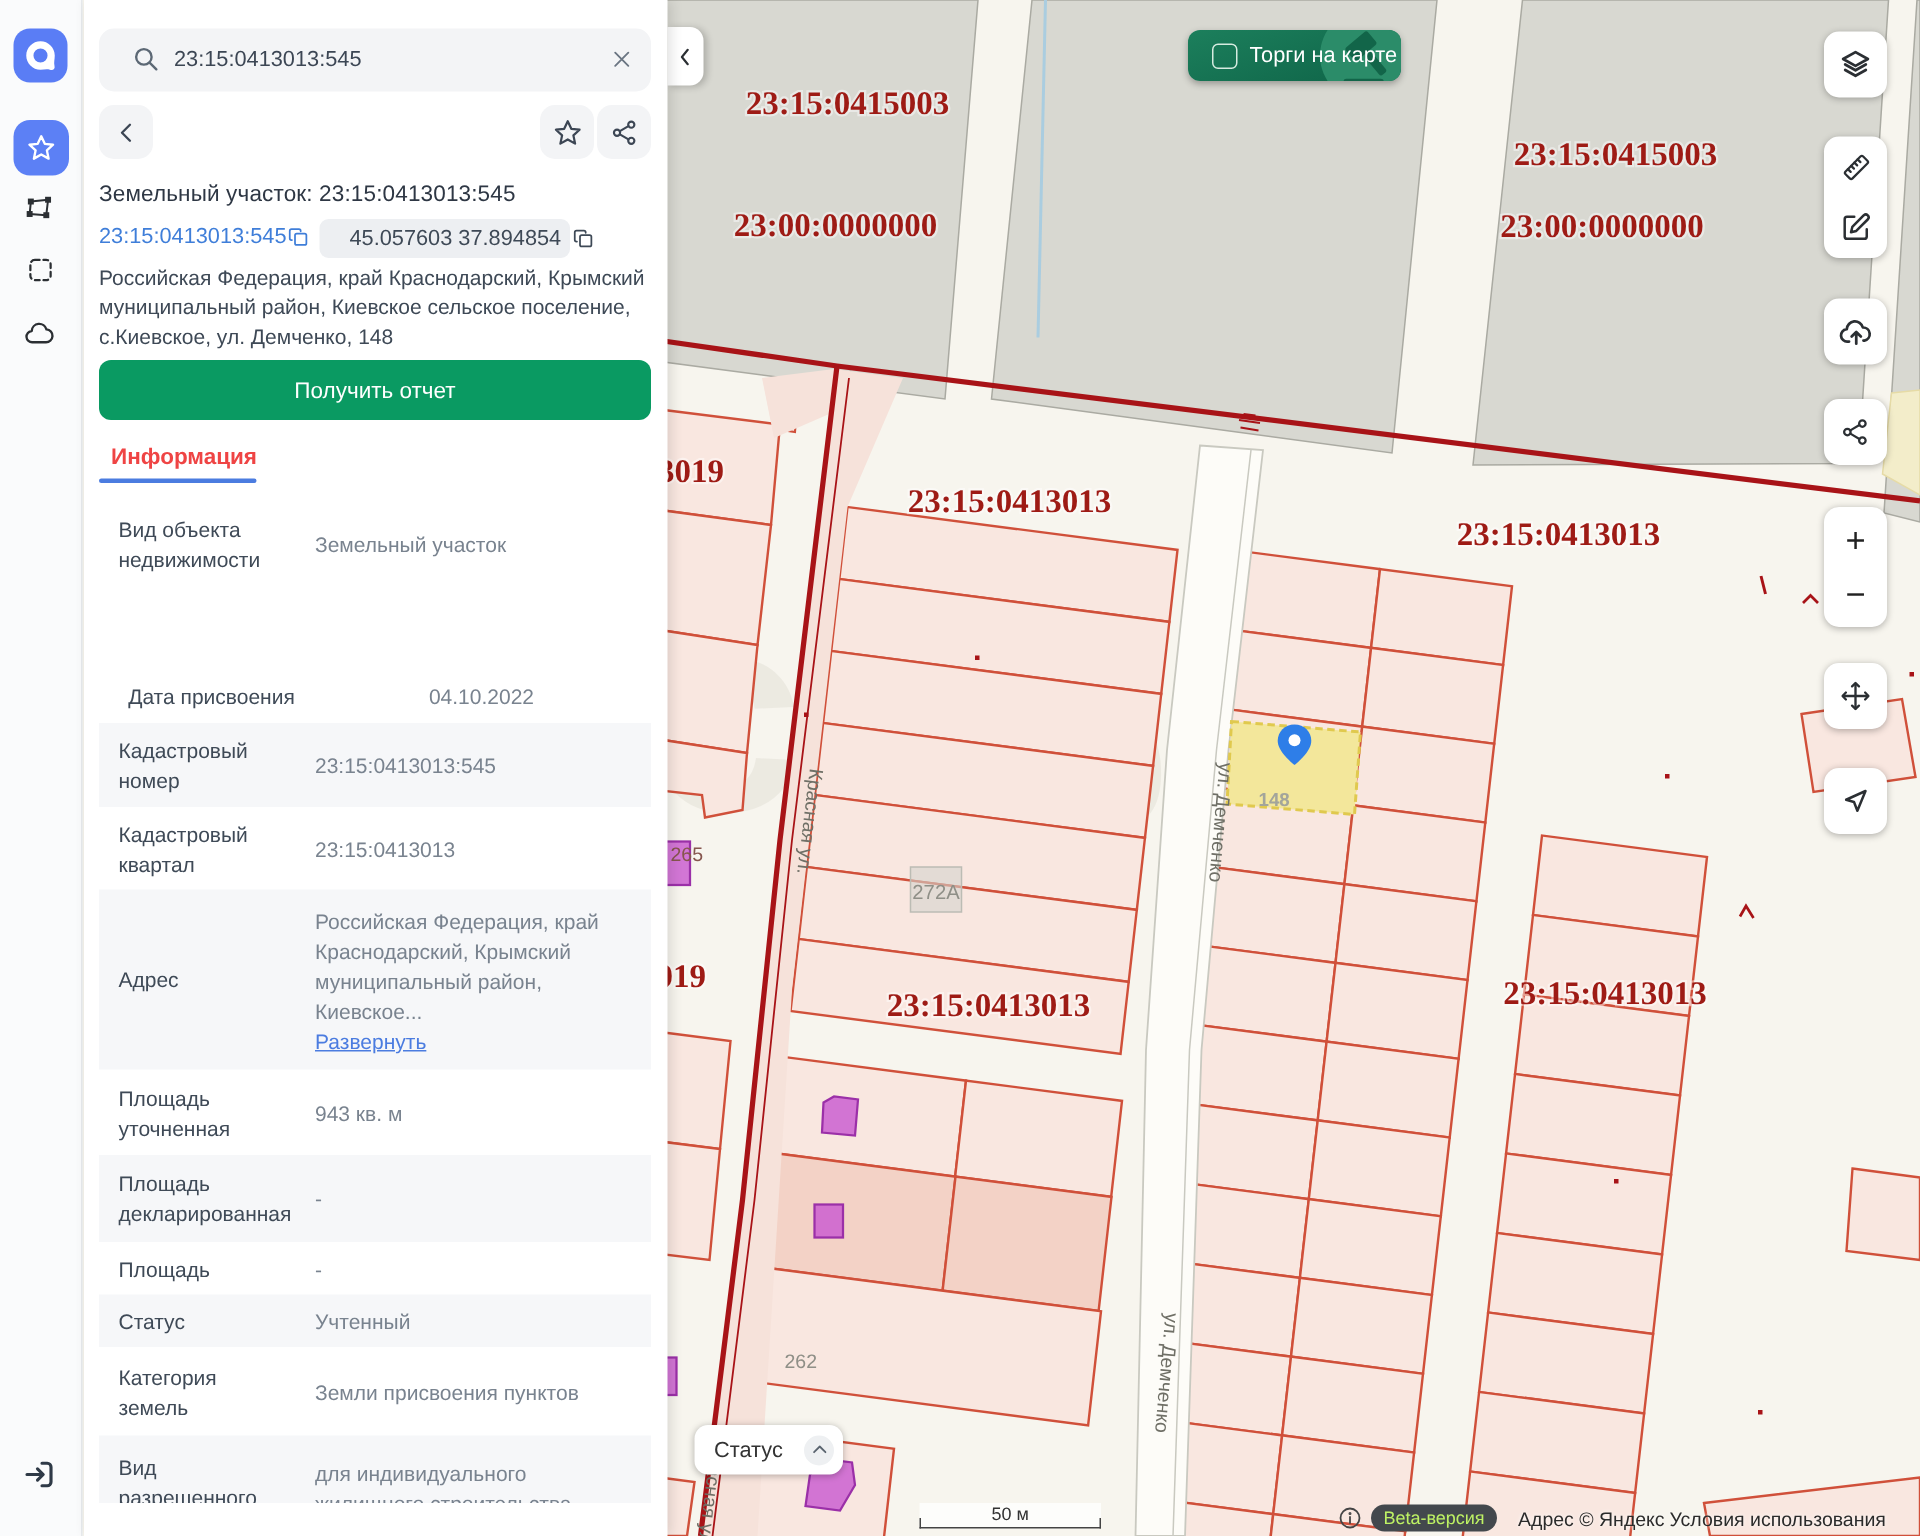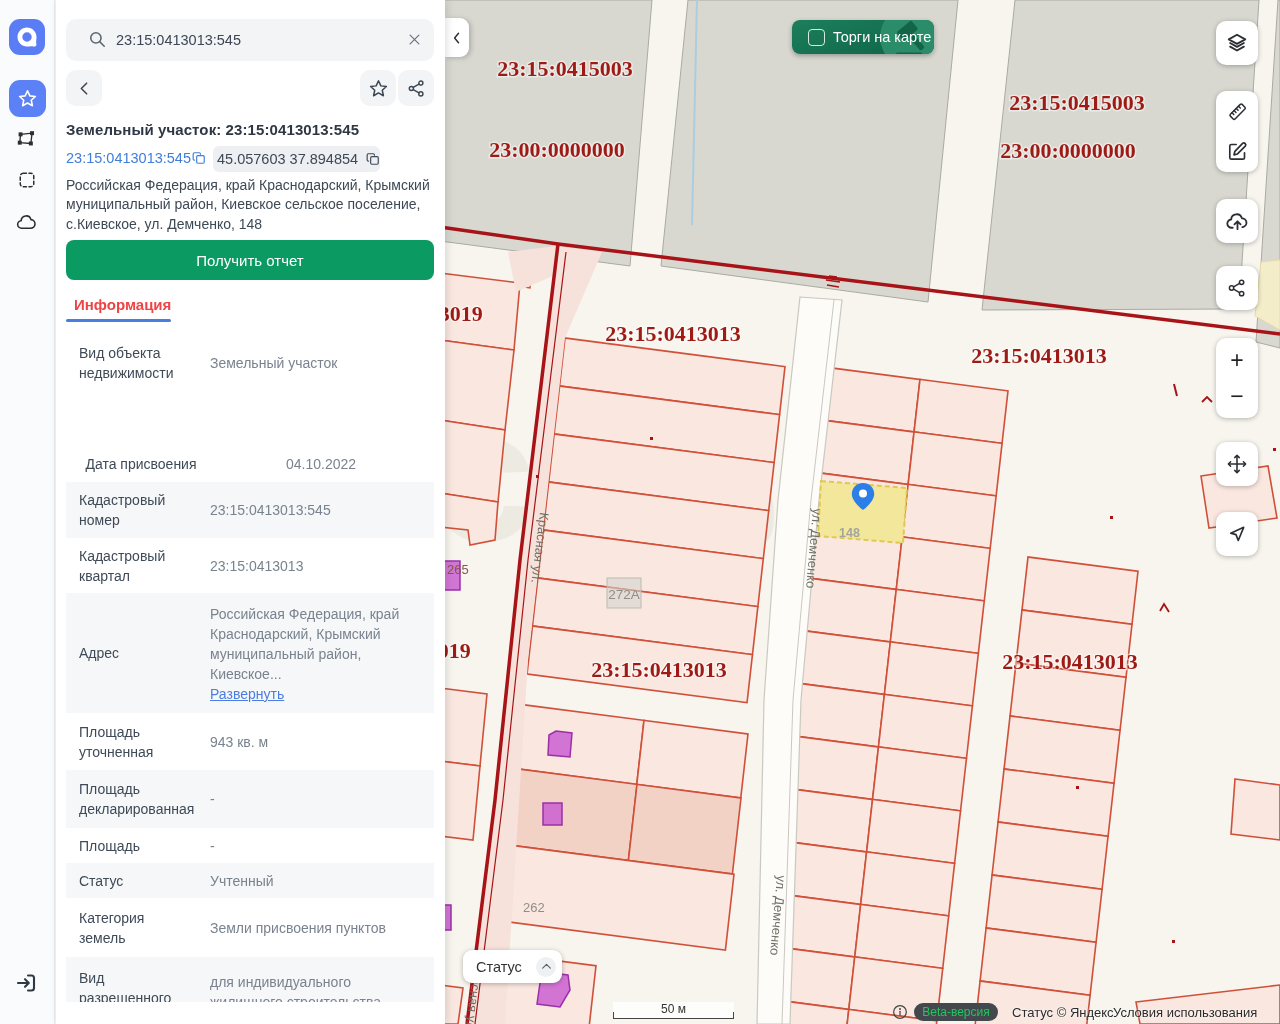--- a/index.html
+++ b/index.html
@@ -239,22 +239,22 @@
 </div>
 <div class="abs" style="left:613px;top:1002px;width:121px;height:17px;background:rgba(255,255,255,.75)">
  <div class="abs" style="left:0;bottom:0;width:121px;height:7px;border-left:1.5px solid #444;border-right:1.5px solid #444;border-bottom:1.5px solid #444"></div>
  <div class="abs" style="left:0;top:0;width:121px;text-align:center;font-size:12px;color:#333">50 м</div>
 </div>
 <div class="abs" style="left:892px;top:1004px"><svg width="16" height="16" viewBox="0 0 24 24" fill="none" stroke="#444" stroke-width="1.8" stroke-linecap="round" stroke-linejoin="round">
       <circle cx="12" cy="12" r="9.5"></circle>
       <path d="M12 11 V17"></path>
       <circle cx="12" cy="7.6" r="0.6" fill="#444"></circle>
     </svg></div>
-<div class="abs" style="left:914px;top:1003px;width:84px;height:18px;background:#43484d;border-radius:9px;color:#22c55e;font-size:12px;display:flex;align-items:center;justify-content:center">Beta-версия</div>
-<div class="abs" style="left:1012px;top:1005px;font-size:13px;color:#2b2b2b;text-shadow:0 0 3px #fff">Статус © Яндекс</div>
+<div class="abs" style="left:914px;top:1003px;width:84px;height:18px;background:#43484d;border-radius:9px;color:#bef264;font-size:12px;display:flex;align-items:center;justify-content:center">Beta-версия</div>
+<div class="abs" style="left:1012px;top:1005px;font-size:13px;color:#2b2b2b;text-shadow:0 0 3px #fff">Адрес © Яндекс</div>
 <div class="abs" style="left:1113px;top:1005px;font-size:13px;color:#2b2b2b;text-shadow:0 0 3px #fff">Условия использования</div>
 <div class="abs" style="left:0;top:0;width:55px;height:1024px;background:#fafbfc;border-right:1px solid #e8ebee">
 <div class="abs" style="left:9px;top:19px;width:36px;height:36px;background:#5a7df5;border-radius:11px;display:flex;align-items:center;justify-content:center">
       <svg width="24" height="24" viewBox="0 0 24 24">
         <path d="M12 2.5 C6.8 2.5 2.5 6.7 2.5 12 C2.5 17.3 6.8 21.5 12 21.5 C14.3 21.5 16.1 20.9 18.3 21.5 C20.5 22.1 21.9 20.9 21.3 18.6 C20.8 16.7 21.5 14.6 21.5 12 C21.5 6.7 17.2 2.5 12 2.5 Z M12 7.3 A4.7 4.7 0 1 1 12 16.7 A4.7 4.7 0 1 1 12 7.3 Z" fill="#fff" fill-rule="evenodd"></path>
       </svg>
     </div>
 <div class="abs" style="left:9px;top:80px;width:37px;height:37px;background:#5c80f5;border-radius:11px;display:flex;align-items:center;justify-content:center">
       <svg width="21" height="21" viewBox="0 0 24 24" fill="none" stroke="#ffffff" stroke-width="1.8" stroke-linecap="round" stroke-linejoin="round">
         <path d="M12 3.2 L14.7 9 L21 9.7 L16.3 14 L17.6 20.3 L12 17.1 L6.4 20.3 L7.7 14 L3 9.7 L9.3 9 Z"></path>
@@ -300,28 +300,28 @@
       </svg>
     </div>
 <div class="abs" style="left:342px;top:70px;width:36px;height:36px;background:#f3f4f6;border-radius:10px;display:flex;align-items:center;justify-content:center">
       <svg width="19" height="19" viewBox="0 0 24 24" fill="none" stroke="#3c4654" stroke-width="1.8" stroke-linecap="round" stroke-linejoin="round">
         <circle cx="5.5" cy="12" r="2.6"></circle>
         <circle cx="17.5" cy="5.2" r="2.6"></circle>
         <circle cx="17.5" cy="18.8" r="2.6"></circle>
         <path d="M7.9 10.7 L15.1 6.4 M7.9 13.3 L15.1 17.6"></path>
       </svg>
     </div>
-<div class="abs" style="left:10px;top:121px;font-size:15px;font-weight:bold;color:#2e3744;letter-spacing:0.1px">Земельный участок: 23:15:0413013:545</div>
+<div class="abs" style="left:10px;top:121px;font-size:15px;font-weight:normal;color:#2e3744;letter-spacing:0.1px">Земельный участок: 23:15:0413013:545</div>
 <div class="abs" style="left:10px;top:150px;font-size:14.5px;color:#3f7ed9">23:15:0413013:545</div>
 <div class="abs" style="left:136px;top:151px"><svg width="14" height="14" viewBox="0 0 24 24" fill="none" stroke="#3f7ed9" stroke-width="2" stroke-linecap="round" stroke-linejoin="round">
         <rect x="8" y="8" width="13" height="13" rx="2"></rect>
         <path d="M4.5 15.5 H4 a2 2 0 0 1 -2 -2 V5 a2 2 0 0 1 2 -2 h8.5 a2 2 0 0 1 2 2 v0.5"></path>
       </svg></div>
 <div class="abs" style="left:157px;top:146px;width:167px;height:26px;background:#edeff2;border-radius:6px;display:flex;align-items:center">
- <span style="margin-left:4px;font-size:14.5px;color:#3e4956;white-space:nowrap">45.057603 37.894854</span>
+ <span style="margin-left:20px;font-size:14.5px;color:#3e4956;white-space:nowrap">45.057603 37.894854</span>
  <span style="margin-left:8px;display:flex">
         <svg width="14" height="14" viewBox="0 0 24 24" fill="none" stroke="#3e4956" stroke-width="2" stroke-linecap="round" stroke-linejoin="round">
           <rect x="8" y="8" width="13" height="13" rx="2"></rect>
           <path d="M4.5 15.5 H4 a2 2 0 0 1 -2 -2 V5 a2 2 0 0 1 2 -2 h8.5 a2 2 0 0 1 2 2 v0.5"></path>
         </svg>
       </span>
     </div>
 <div class="abs" style="left:10px;top:176px;width:370px;font-size:14px;line-height:19.3px;color:#3e4956">Российская Федерация, край Краснодарский, Крымский муниципальный район, Киевское сельское поселение, с.Киевское, ул. Демченко, 148</div>
 <div class="abs" style="left:10px;top:240px;width:368px;height:40px;background:#0a9a62;border-radius:8px;display:flex;align-items:center;justify-content:center;color:#fff;font-size:15px">Получить отчет</div>
 <div class="abs" style="left:18px;top:296px;font-size:15px;font-weight:bold;color:#ef4444">Информация</div>

